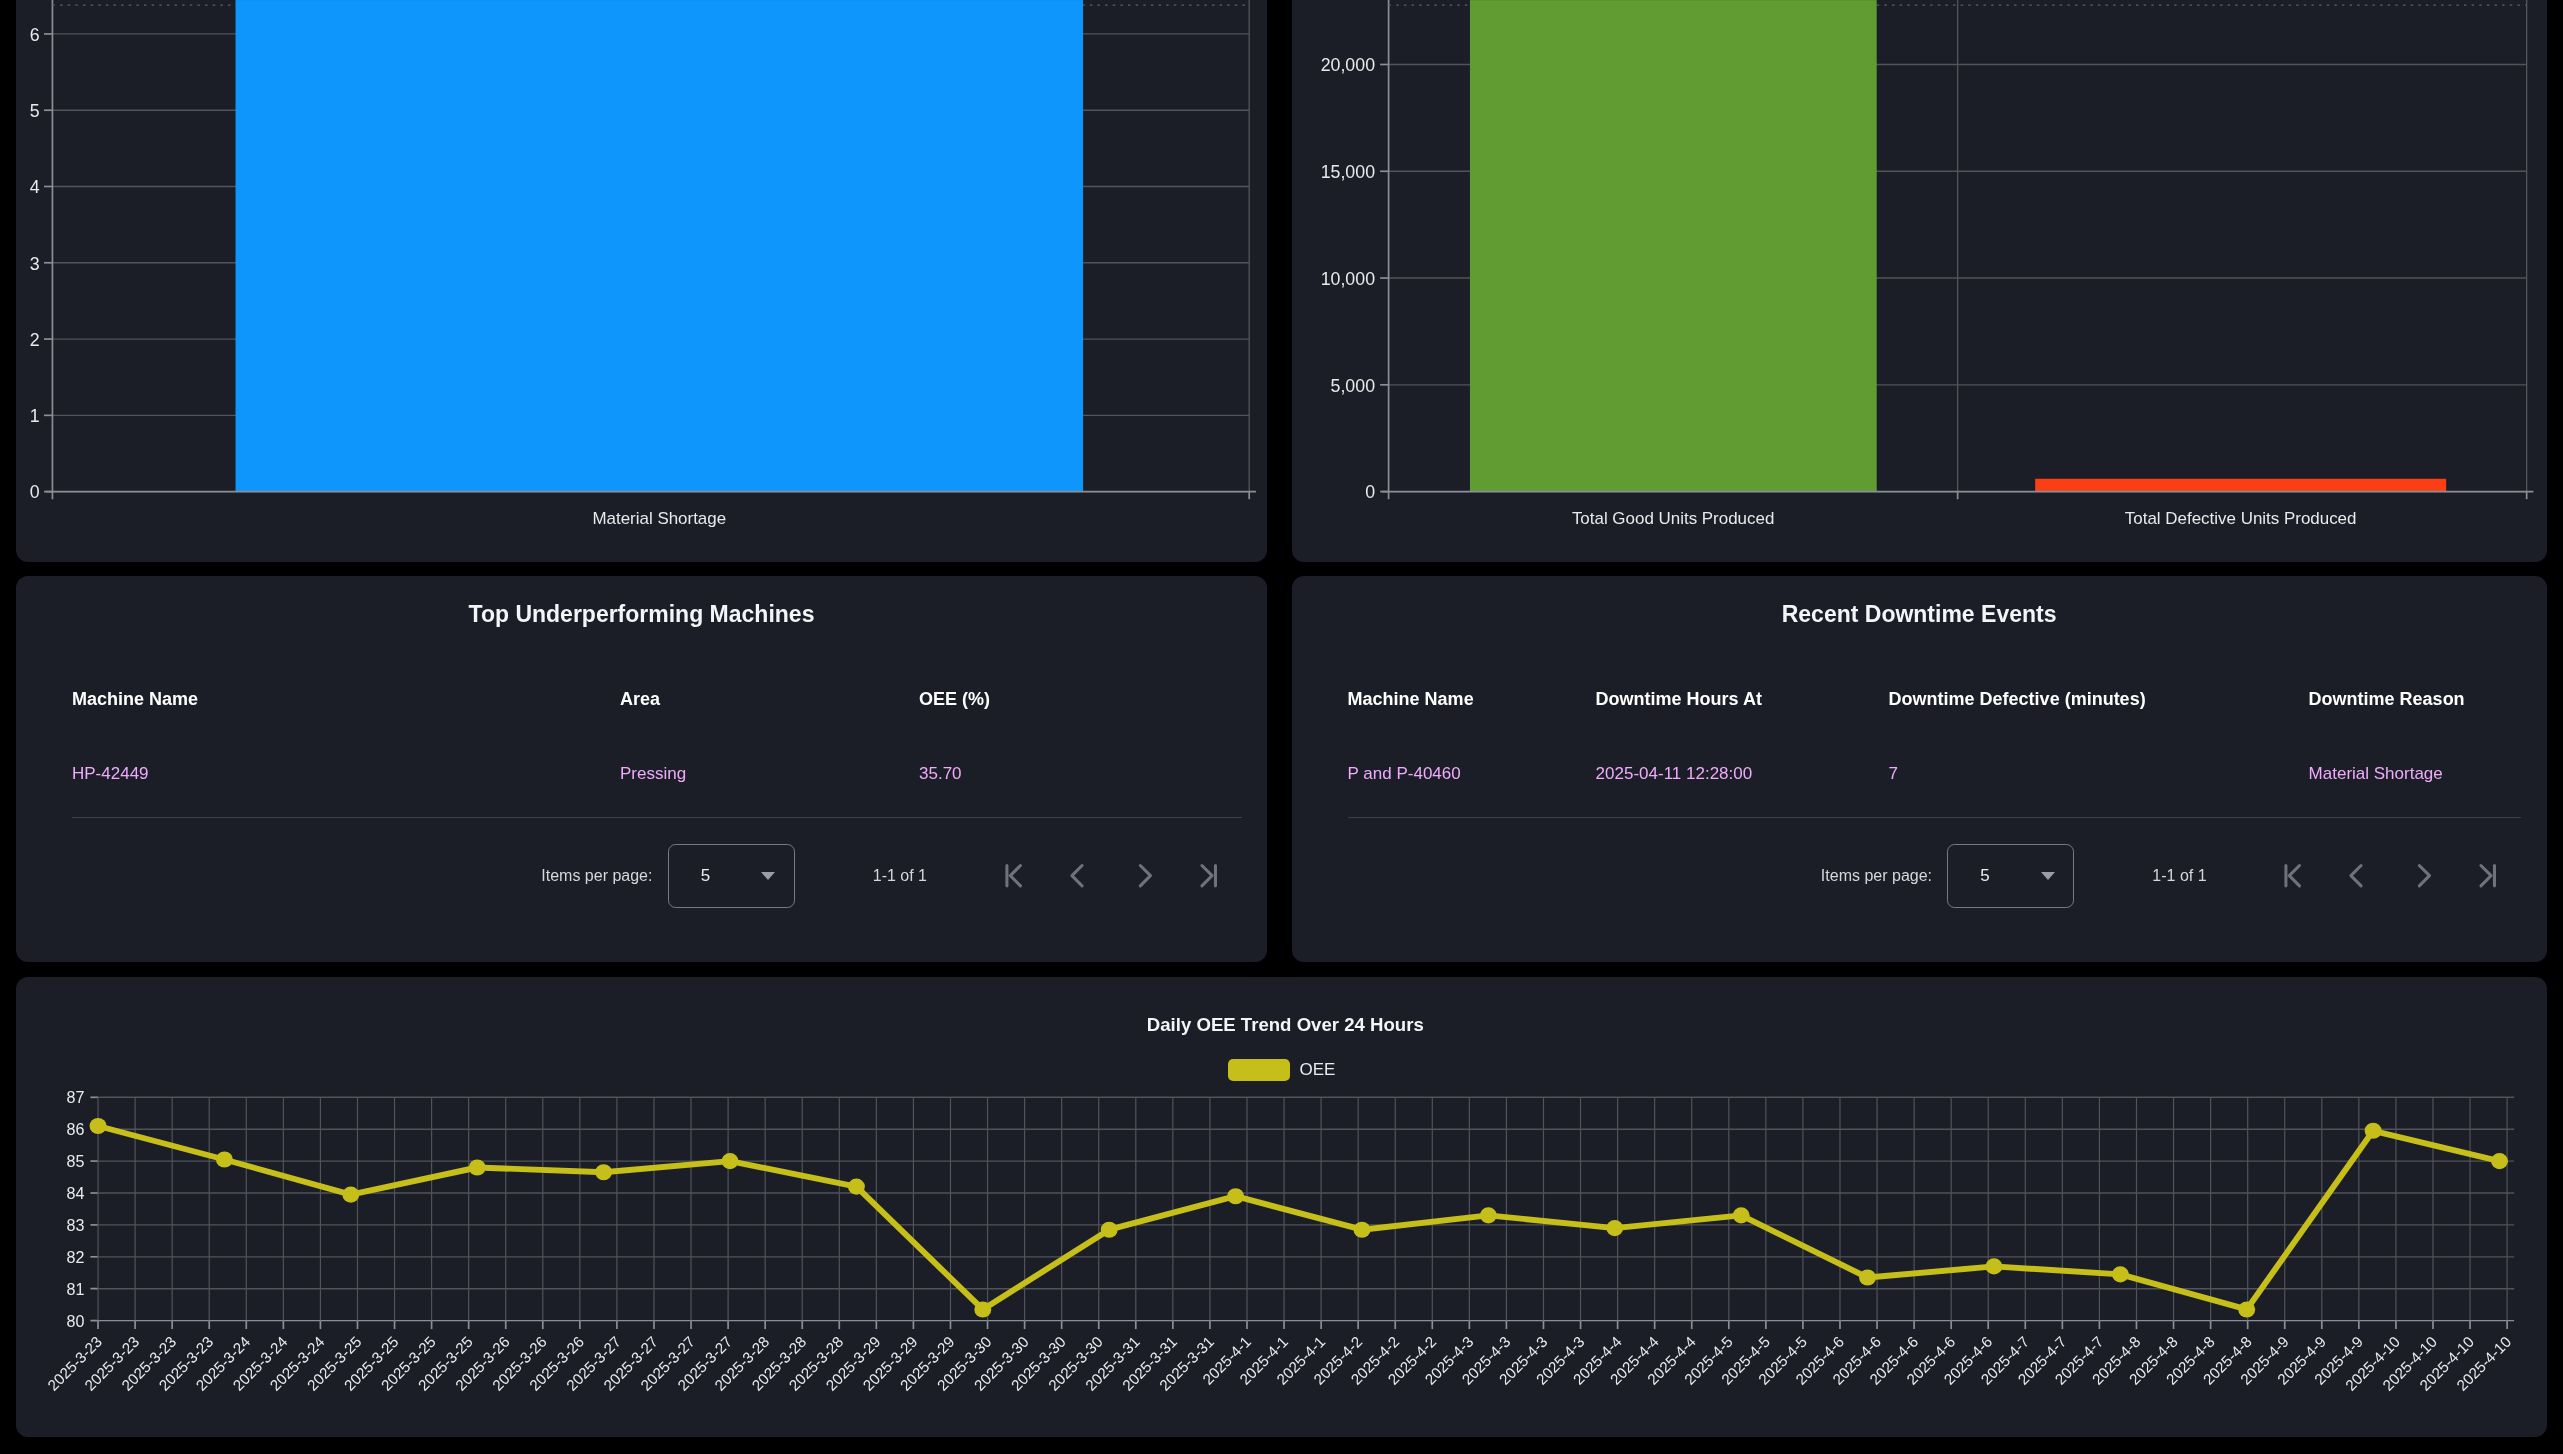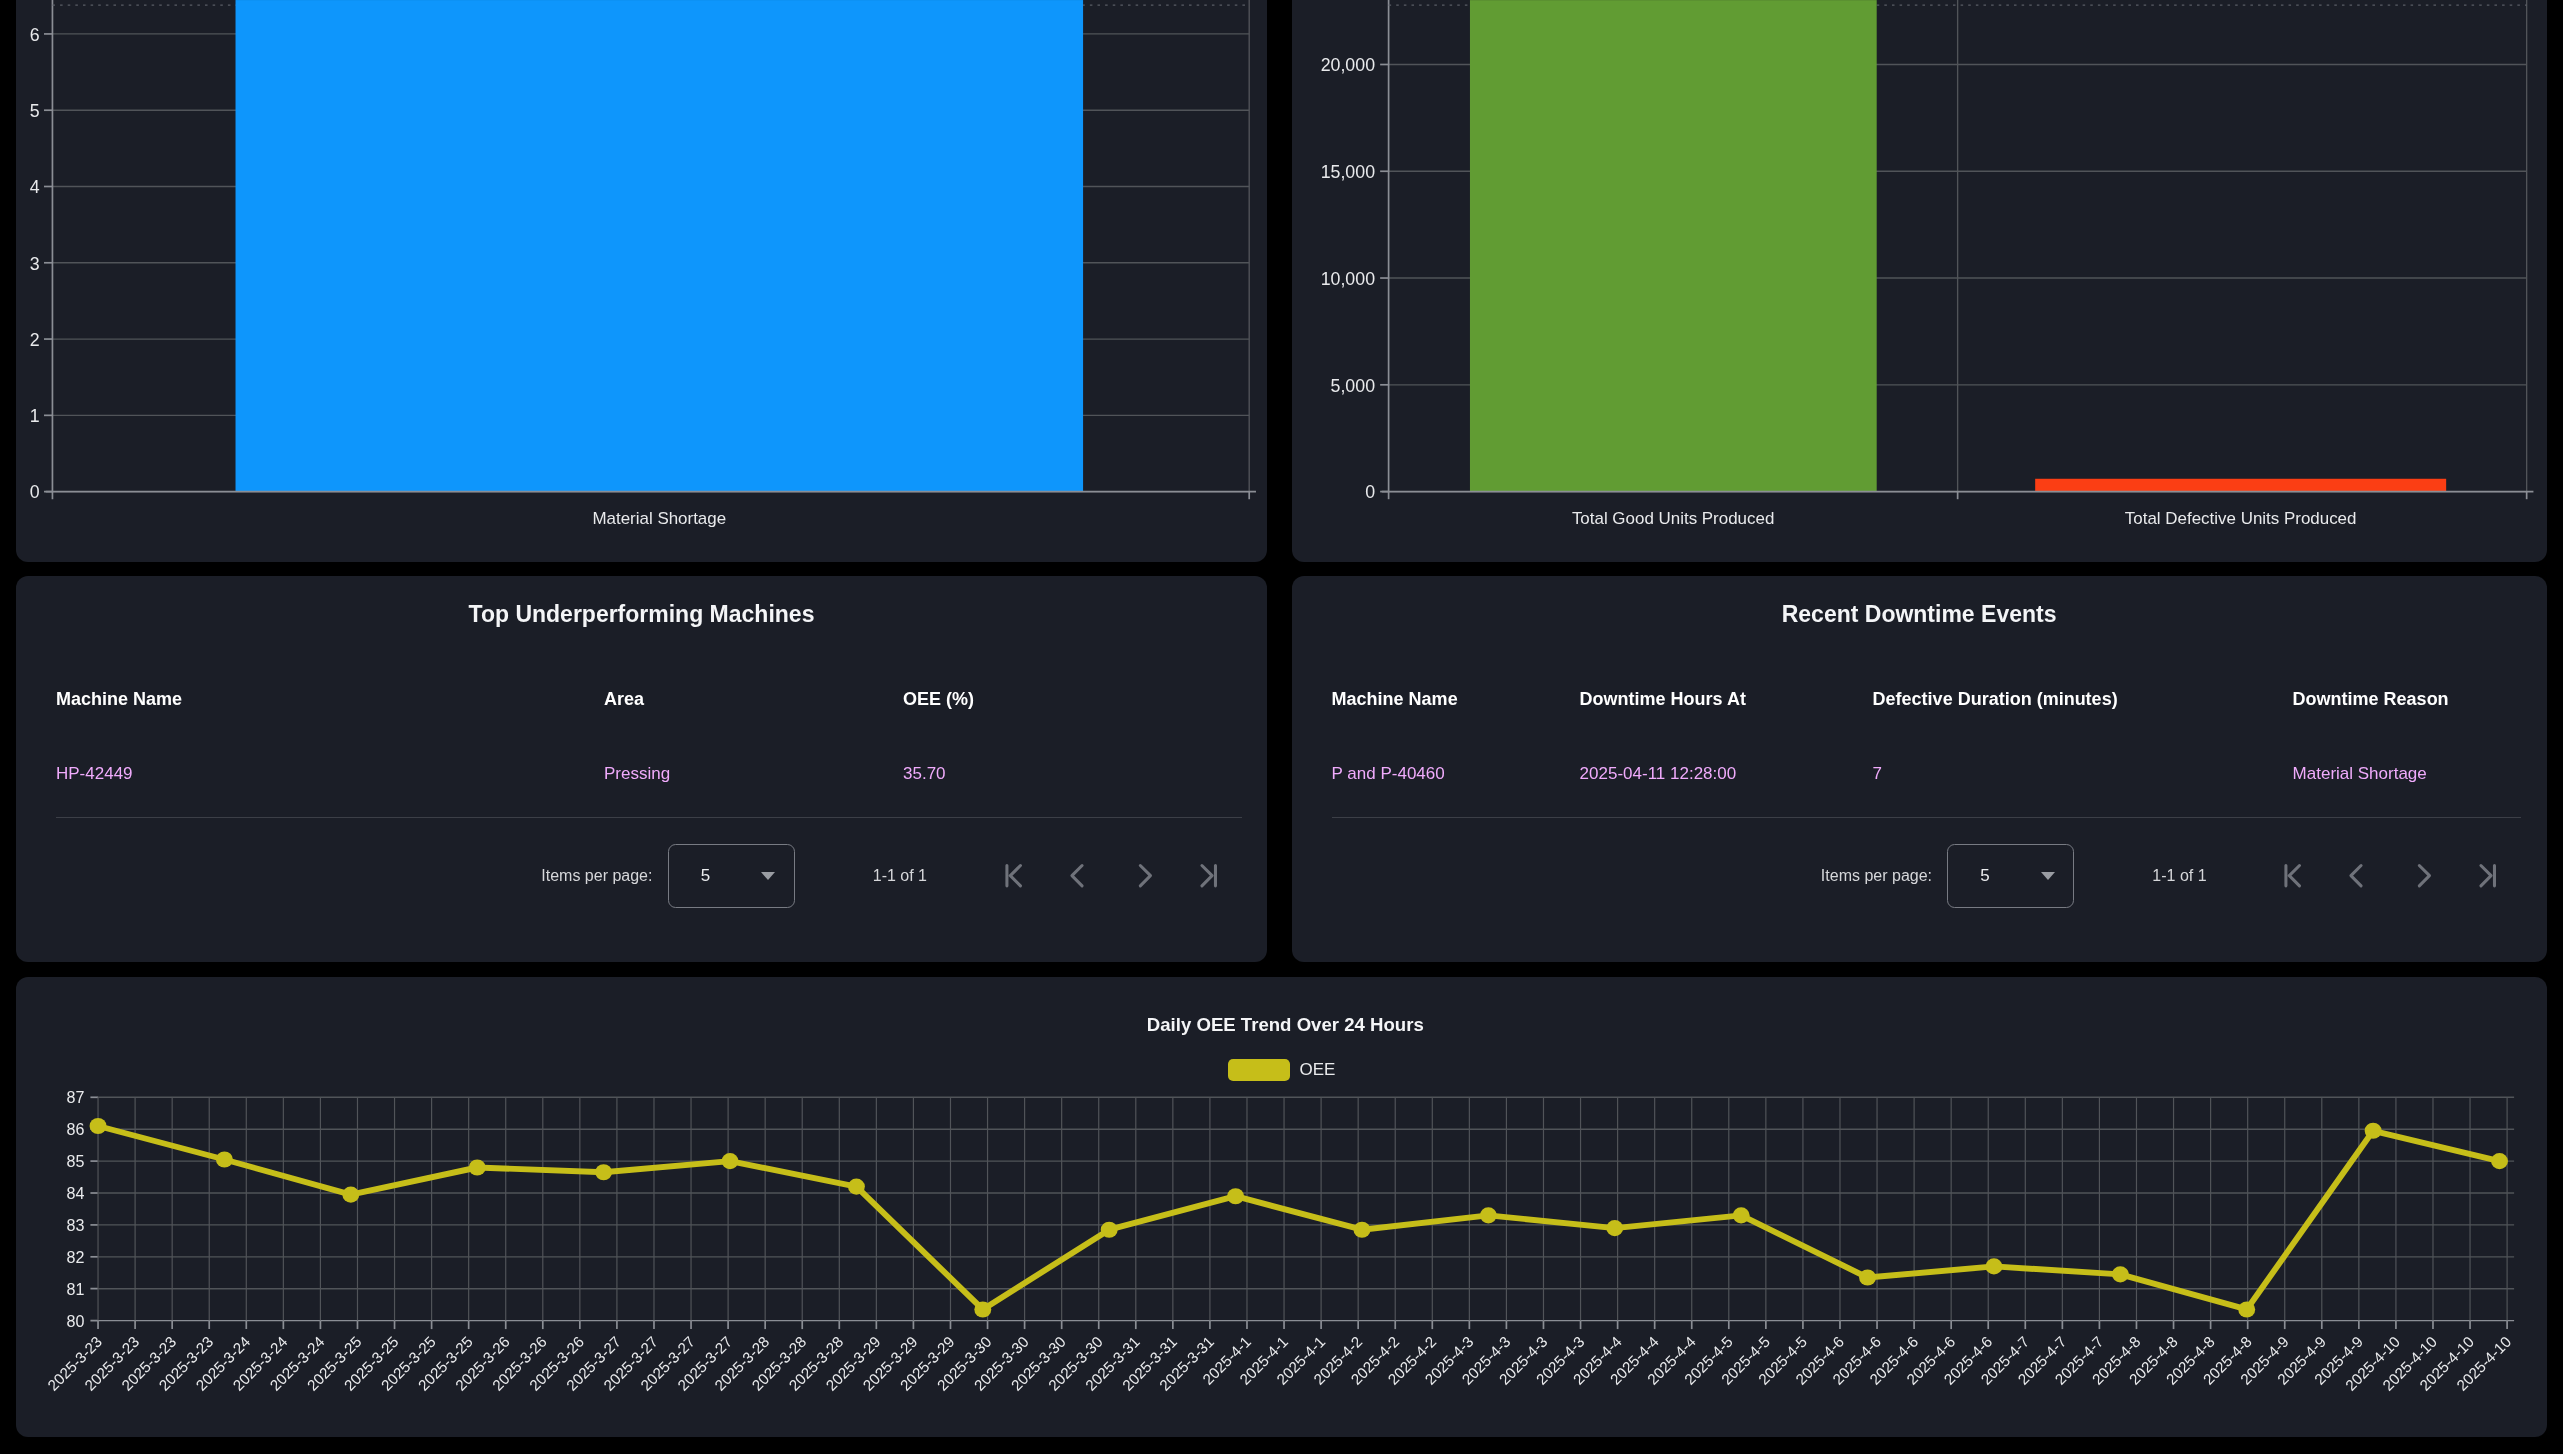--- a/index.html
+++ b/index.html
@@ -6,21 +6,21 @@
   body{width:2563px;height:1454px;overflow:hidden;font-family:"Liberation Sans",sans-serif;}
   .page{display:grid;grid-template-columns:1251px 1255px;grid-template-rows:562px 386px 460px;
         column-gap:24.6px;row-gap:14.4px;padding:0 16px;}
   .panel{background:#1b1e27;border-radius:12px;position:relative;overflow:hidden;}
   .row1{border-top-left-radius:0;border-top-right-radius:0;}
   .span2{grid-column:1 / span 2;}
   svg{display:block;}
 
   
   .tbl-title{margin-top:25.4px;text-align:center;color:#f4f5f7;font-size:23px;font-weight:bold;line-height:25.4px;}
-  .tbl{padding-left:40px;padding-right:25.4px;margin-top:40px;}
+  .tbl{padding-left:56px;padding-right:25.4px;margin-top:40px;}
   .tbl-header,.tbl-row{display:grid;grid-template-columns:var(--cols);align-items:center;}
   .tbl-header{margin-top:61px;color:#ffffff;font-weight:bold;font-size:18px;line-height:22px;}
   .tbl-row{margin-top:53px;color:#f0abfc;font-size:17px;line-height:22px;padding-bottom:32px;border-bottom:0.8px solid #3c3f47;}
   .tbl-left-panel .tbl{--cols:548px 299px 1fr;}
   .tbl-right-panel .tbl{--cols:248px 293px 420px 1fr;}
 
   
   .paginator{display:flex;align-items:center;justify-content:flex-end;margin-top:25.4px;
              padding-right:26px;color:#d6d7da;font-size:16px;}
   .pag-label{margin-right:15.3px;}
@@ -156,21 +156,21 @@
       </button>
     </div>
   </div>
 
   <div class="panel tbl-right-panel">
     <div class="tbl-title">Recent Downtime Events</div>
     <div class="tbl">
       <div class="tbl-header">
           <div>Machine Name</div>
           <div>Downtime Hours At</div>
-          <div>Defective Duration (minutes)</div>
+          <div>Downtime Defective (minutes)</div>
           <div>Downtime Reason</div>
         </div>
       <div>
           <div class="tbl-row">
             <div>P and P-40460</div>
             <div>2025-04-11 12:28:00</div>
             <div>7</div>
             <div>Material Shortage</div>
           </div>
         </div>

